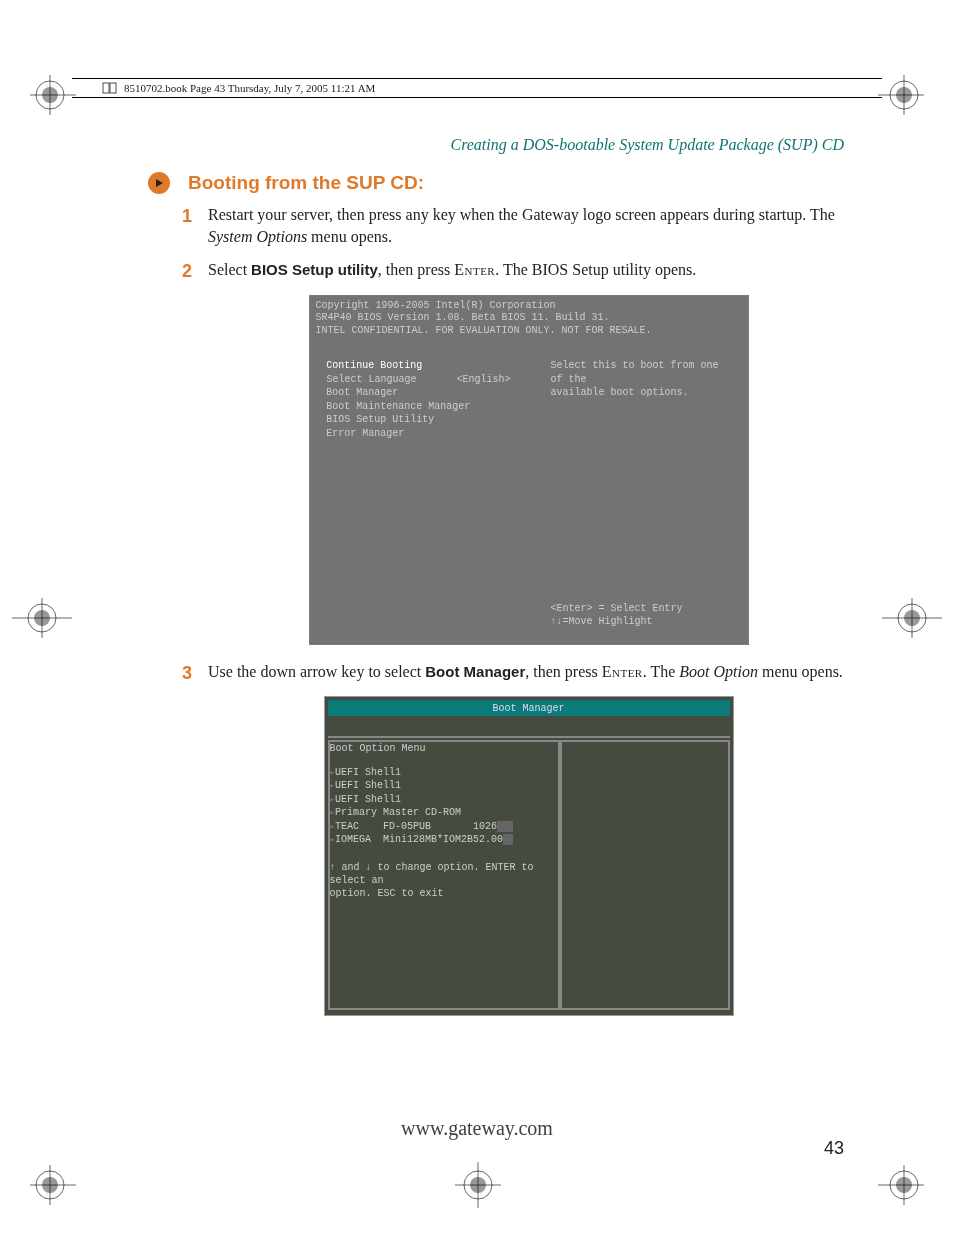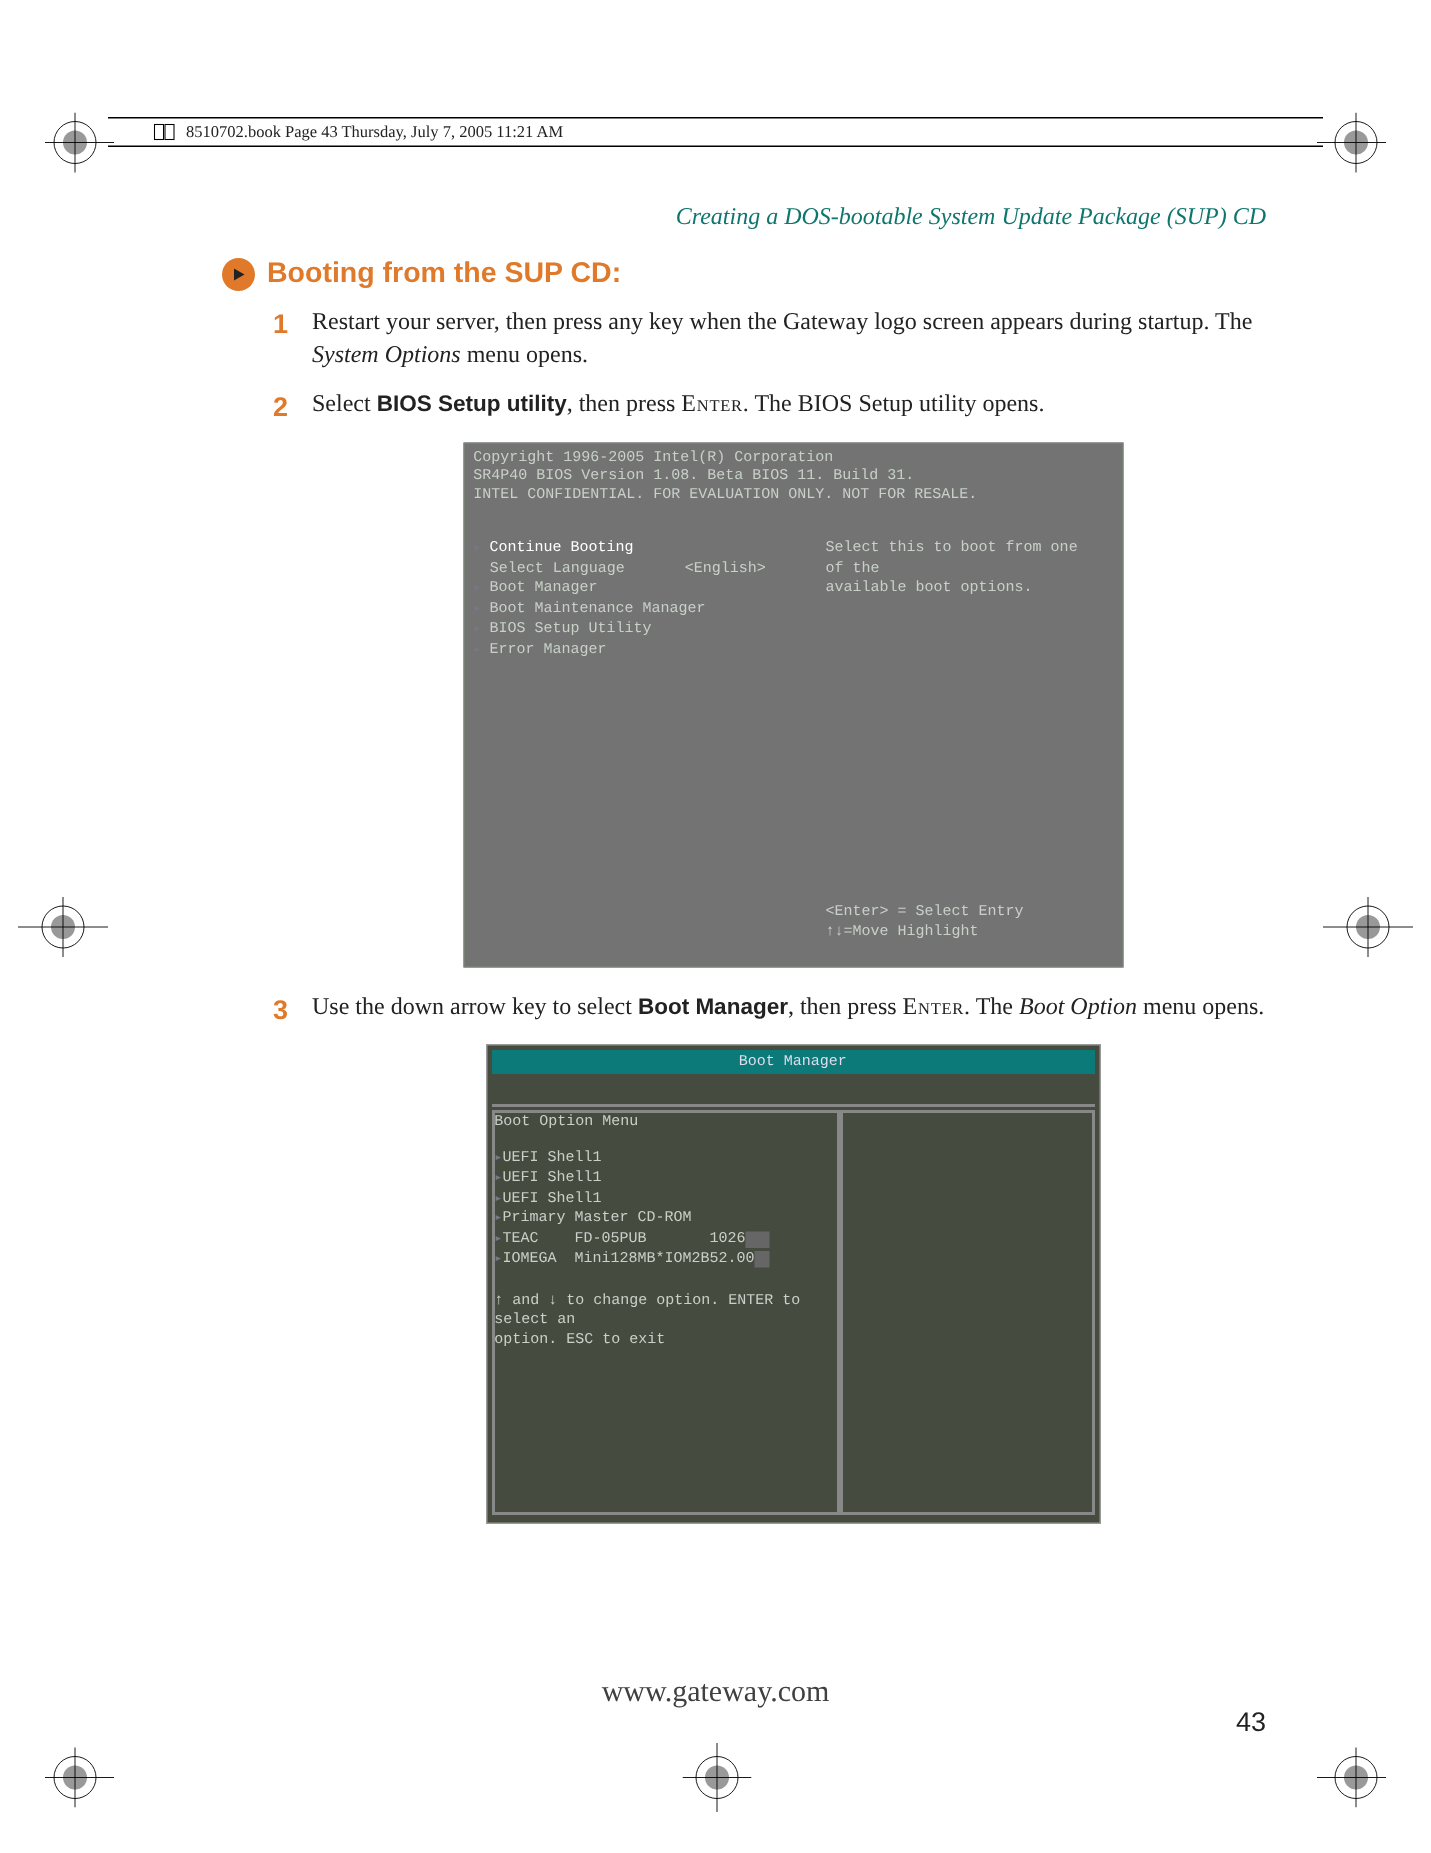--- a/index.html
+++ b/index.html
@@ -41,21 +41,21 @@
     font-style: italic;
     font-size: 16px;
     color: #0f766e;
   }
 
   .content {
     position: absolute;
     left: 150px; top: 172px; right: 105px;
   }
 
-  .section-row { display: flex; align-items: center; gap: 8px; margin-bottom: 10px;}
+  .section-row { display: flex; align-items: center; gap: 18px; margin-bottom: 10px;}
   .play-badge {
     width: 22px; height: 22px; border-radius: 50%;
     background: #e07a2a;
     display: flex; align-items: center; justify-content: center;
     flex: 0 0 22px;
     margin-left: -2px;
   }
   .play-badge svg { width: 10px; height: 10px; }
   .section-title {
     font-family: Arial, Helvetica, sans-serif;

